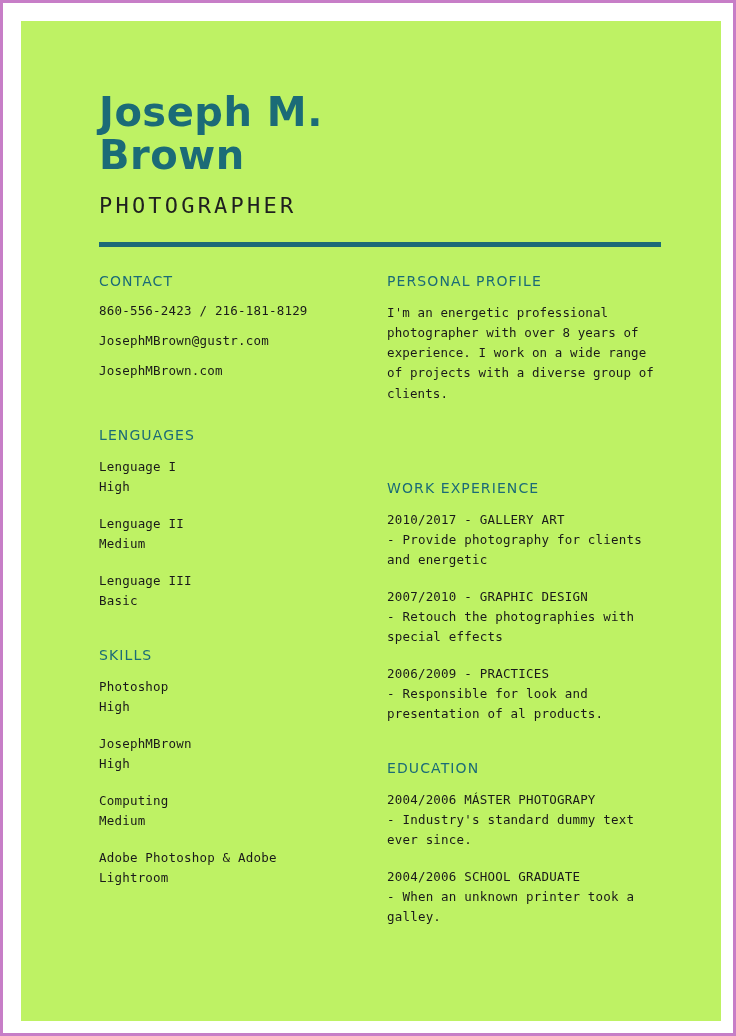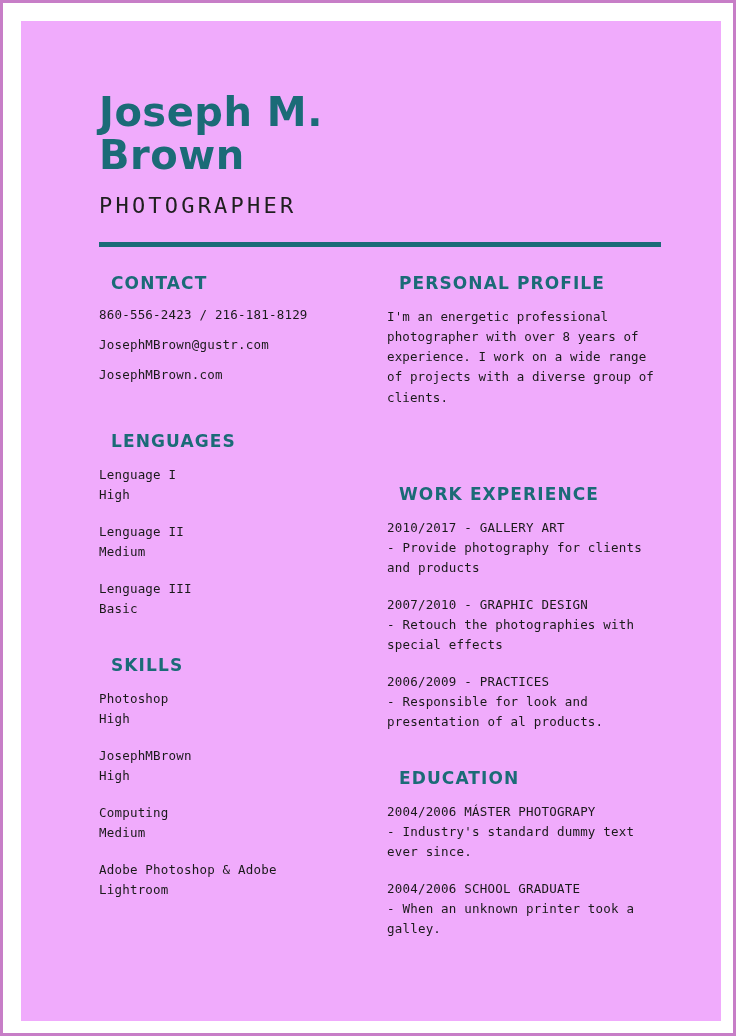--- a/index.html
+++ b/index.html
@@ -21,21 +21,21 @@
     box-sizing: border-box;
     border: 3px solid #c77ec7;
     background: #ffffff;
   }
   .resume {
     position: absolute;
     left: 18px;
     top: 18px;
     width: 700px;
     height: 1000px;
-    background: #f0abfc;
+    background: #bef264;
     box-sizing: border-box;
     padding: 70px 60px 40px 78px;
   }
   .name-block {
     margin: 0;
   }
   .name-line {
     font-family: "DejaVu Sans", sans-serif;
     font-weight: bold;
     font-size: 40px;
@@ -66,26 +66,25 @@
   }
   .col-right {
     flex: 1 1 auto;
     padding-left: 6px;
   }
   .section {
     margin-bottom: 2px;
   }
   .section-heading {
     font-family: "DejaVu Sans", sans-serif;
-    font-weight: bold;
-    font-size: 17px;
+    font-weight: normal;
+    font-size: 14px;
     letter-spacing: 1.1px;
     color: #1b6b77;
     margin-bottom: 14px;
-    margin-left: 12px;
   }
   .section-gap {
     height: 34px;
   }
   .contact-line {
     font-family: "DejaVu Sans Mono", monospace;
     font-size: 12.5px;
     color: #1a1a1a;
     margin-bottom: 15px;
     letter-spacing: 0.2px;
@@ -193,21 +192,21 @@
           <div class="profile-text">I'm an energetic professional photographer with over 8 years of experience. I work on a wide range of projects with a diverse group of clients.</div>
         </div>
 
         <div class="section-gap"></div>
         <div style="height:40px"></div>
 
         <div class="section">
           <div class="section-heading">WORK EXPERIENCE</div>
           <div class="entry">
             <span class="entry-title">2010/2017 - GALLERY ART</span>
-            <span class="entry-desc">- Provide photography for clients and products</span>
+            <span class="entry-desc">- Provide photography for clients and energetic</span>
           </div>
           <div class="entry">
             <span class="entry-title">2007/2010 - GRAPHIC DESIGN</span>
             <span class="entry-desc">- Retouch the photographies with special effects</span>
           </div>
           <div class="entry">
             <span class="entry-title">2006/2009 - PRACTICES</span>
             <span class="entry-desc">- Responsible for look and presentation of al products.</span>
           </div>
         </div>

